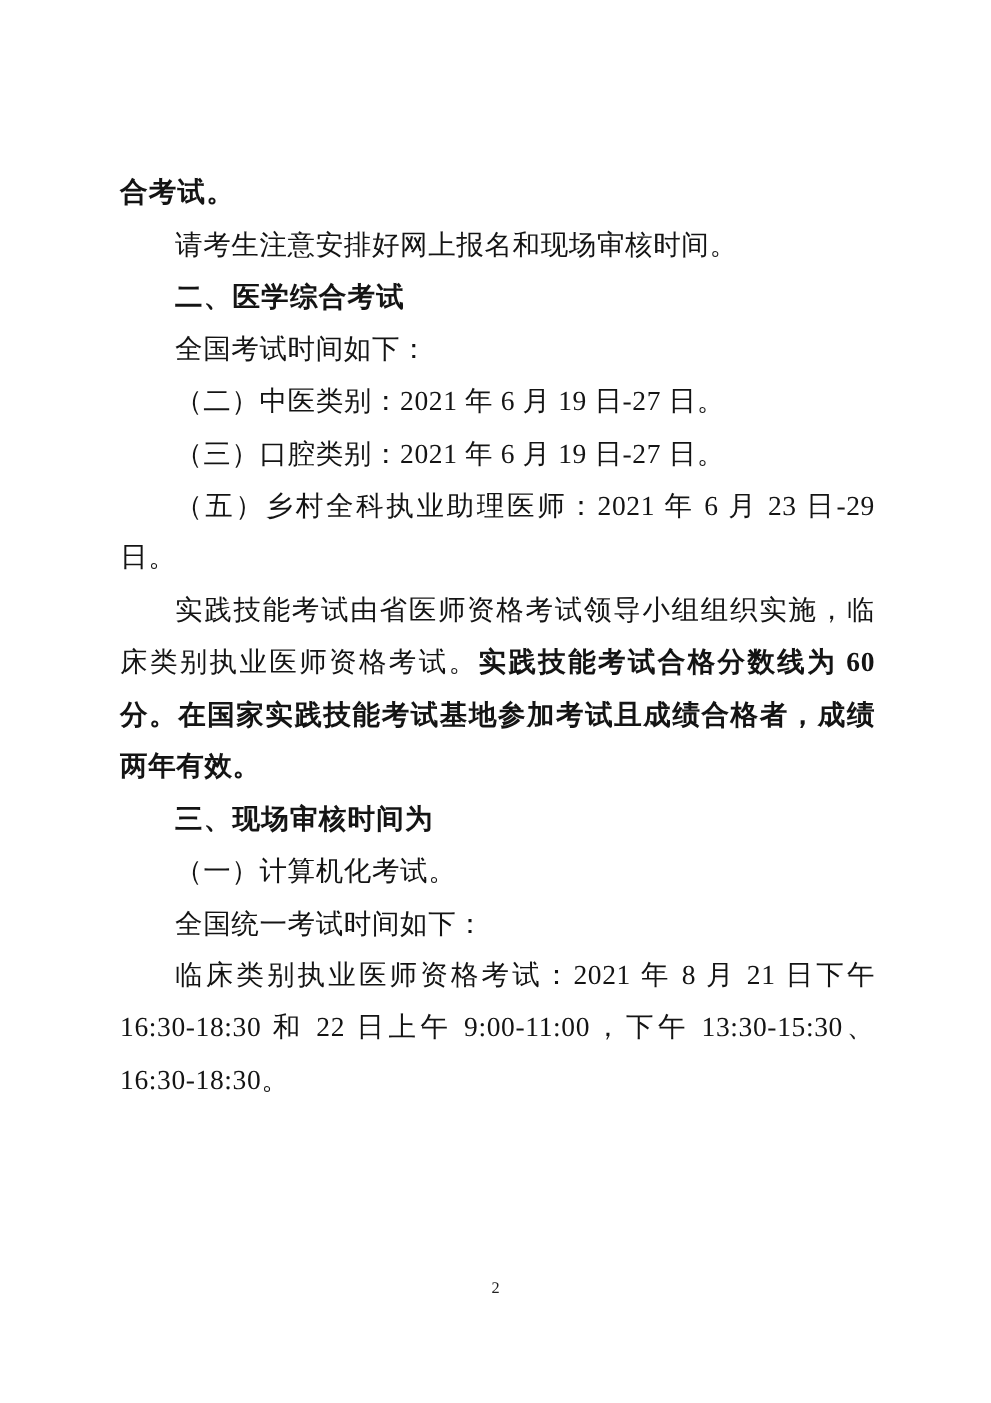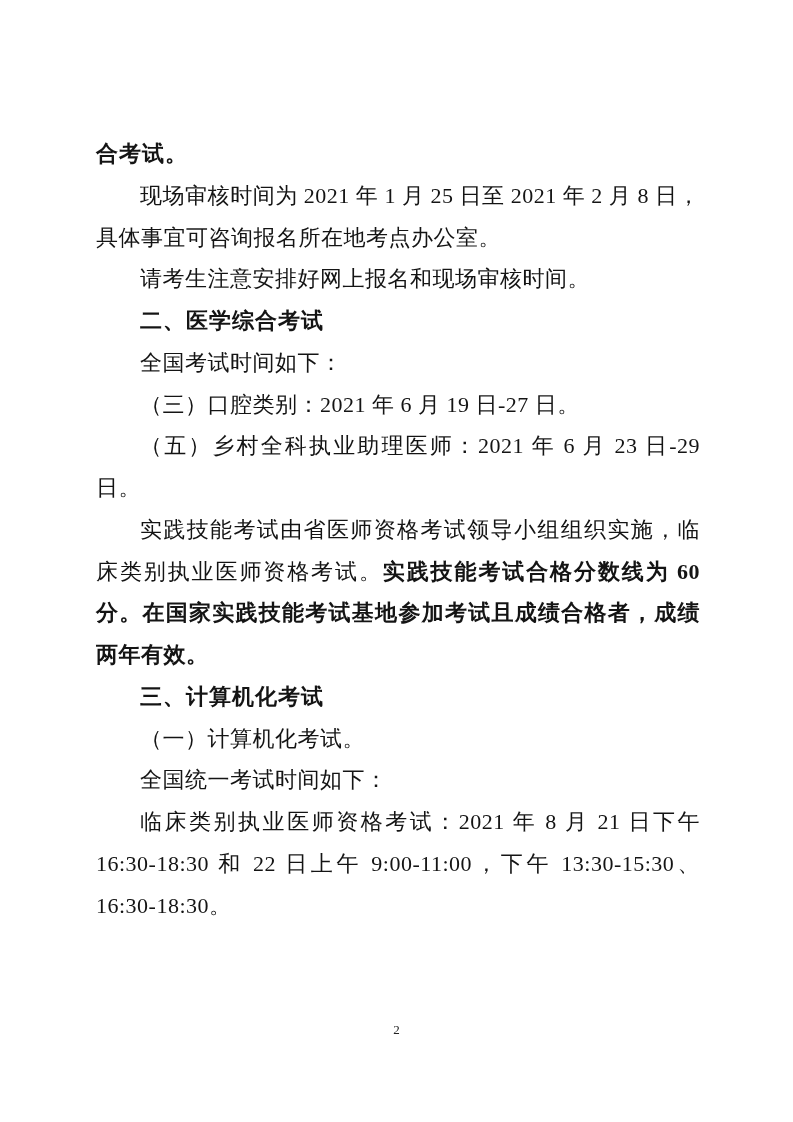--- a/index.html
+++ b/index.html
@@ -42,38 +42,38 @@
   }
 </style>
 </head>
 <body>
 
 <div class="page">
   <div class="content">
 
     <p class="no-indent heading">合考试。</p>
 
-    <p>现场审核时间为 2021 年 1 月 25 日至 2021 年 2 月 8 日，具体事宜可咨询报名所在地考点办公室。</p>
 
     <p>请考生注意安排好网上报名和现场审核时间。</p>
 
     <p class="heading">二、医学综合考试</p>
 
     <p>全国考试时间如下：</p>
 
 
+    <p>（二）中医类别：2021 年 6 月 19 日-27 日。</p>
 
     <p>（三）口腔类别：2021 年 6 月 19 日-27 日。</p>
 
 
     <p>（五）乡村全科执业助理医师：2021 年 6 月 23 日-29 日。</p>
 
     <p><span>实践技能考试由省医师资格考试领导小组组织实施，临床类别执业医师资格考试。</span><span class="bold-run">实践技能考试合格分数线为 60 分。在国家实践技能考试基地参加考试且成绩合格者，成绩两年有效。</span></p>
 
-    <p class="heading">三、计算机化考试</p>
+    <p class="heading">三、现场审核时间为</p>
 
     <p>（一）计算机化考试。</p>
 
     <p>全国统一考试时间如下：</p>
 
     <p>临床类别执业医师资格考试：2021 年 8 月 21 日下午 16:30-18:30 和 22 日上午 9:00-11:00，下午 13:30-15:30、16:30-18:30。</p>
 
   </div>
 
   <div class="footer">2</div>

